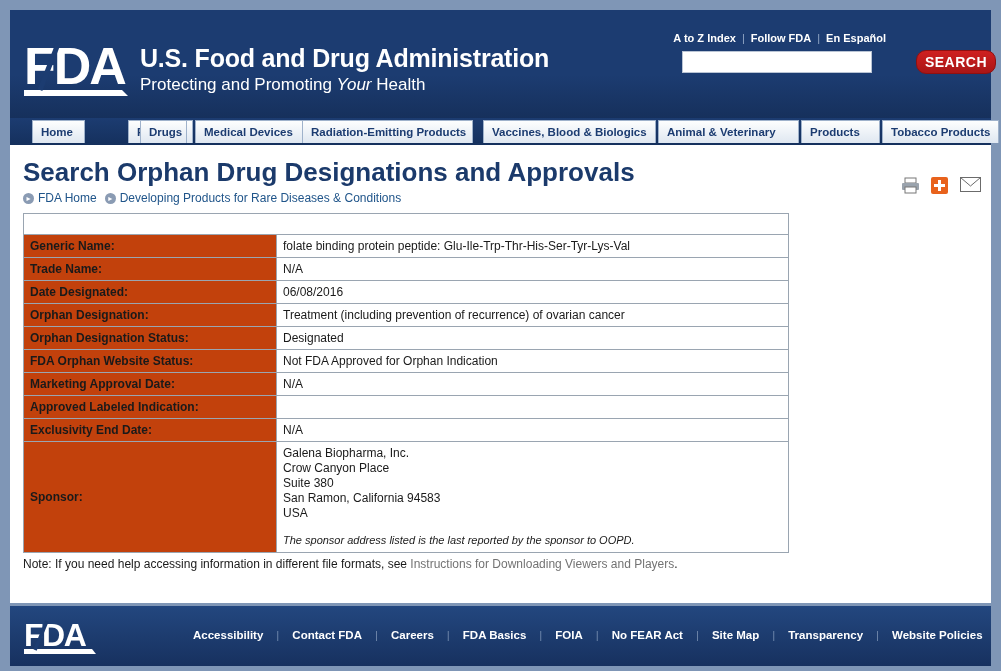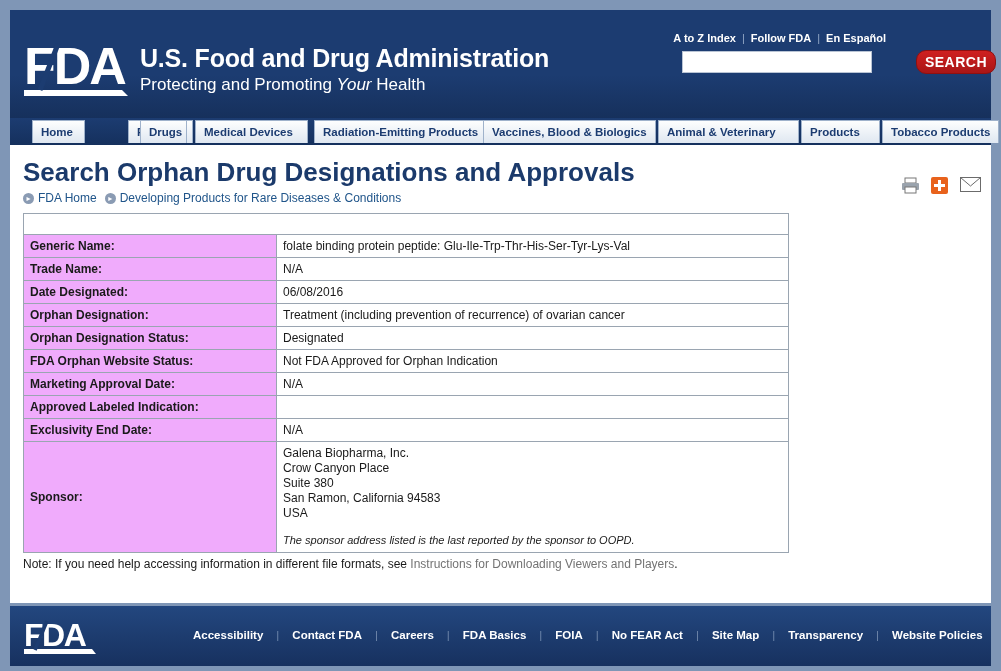--- a/index.html
+++ b/index.html
@@ -215,21 +215,21 @@
   }
   .data-table td {
     border: 1px solid #9aa5b1;
     padding: 4px 6px;
     vertical-align: top;
     height: 14px;
   }
   .data-table td.label {
     width: 240px;
     font-weight: bold;
-    background: #f0abfc;
+    background: #c2410c;
   }
   .data-table td.value {
     background: #ffffff;
   }
   .data-table tr.header-row td {
     height: 13px;
     padding: 3px;
   }
   .sponsor-cell {
     line-height: 15px;
@@ -319,21 +319,21 @@
       <input type="text" placeholder="" style="">
     </div>
     <div class="search-btn">SEARCH</div>
   </div>
 
   <div class="navbar">
     <div class="navitem" style="left:22px;  width:53px;">Home</div>
     <div class="navitem" style="left:77px;  width:65px;margin-left:41px;">Food</div>
     <div class="navitem" style="left:130px; width:47px;">Drugs</div>
     <div class="navitem" style="left:185px; width:113px;">Medical Devices</div>
-    <div class="navitem" style="left:292px; width:171px;margin-left:12px;">Radiation-Emitting Products</div>
+    <div class="navitem" style="left:292px; width:171px;">Radiation-Emitting Products</div>
     <div class="navitem" style="left:473px; width:173px;">Vaccines, Blood &amp; Biologics</div>
     <div class="navitem" style="left:648px; width:141px;">Animal &amp; Veterinary</div>
     <div class="navitem" style="left:791px; width:79px;">Products</div>
     <div class="navitem" style="left:872px; width:117px;">Tobacco Products</div>
   </div>
 
   <div class="content">
 
     <div class="page-title">Search Orphan Drug Designations and Approvals</div>
 

